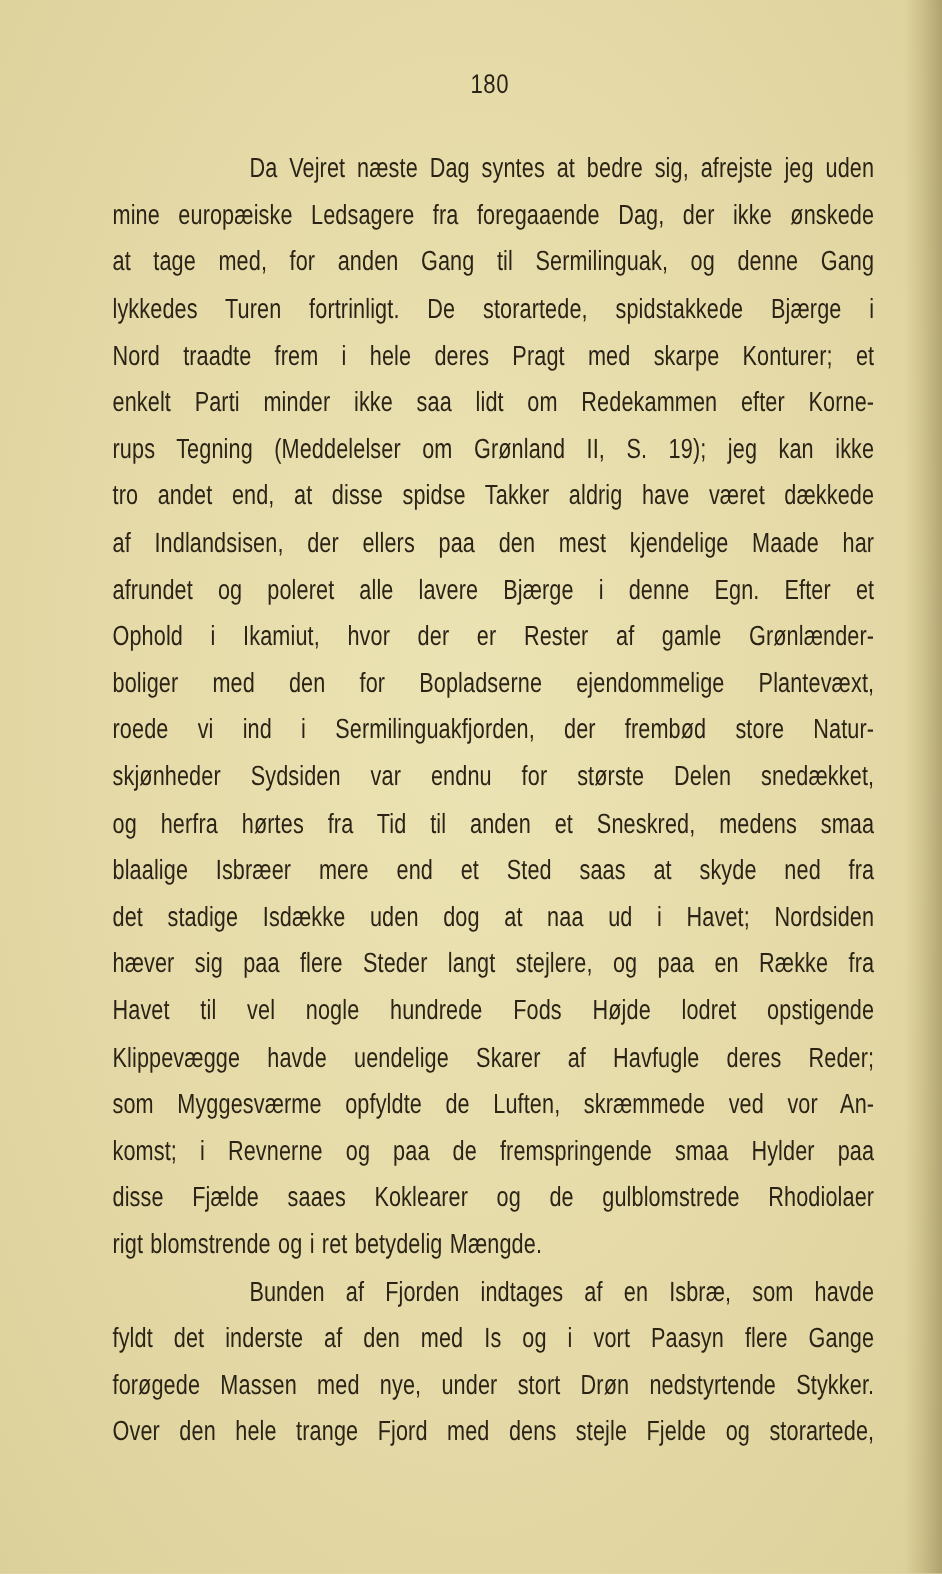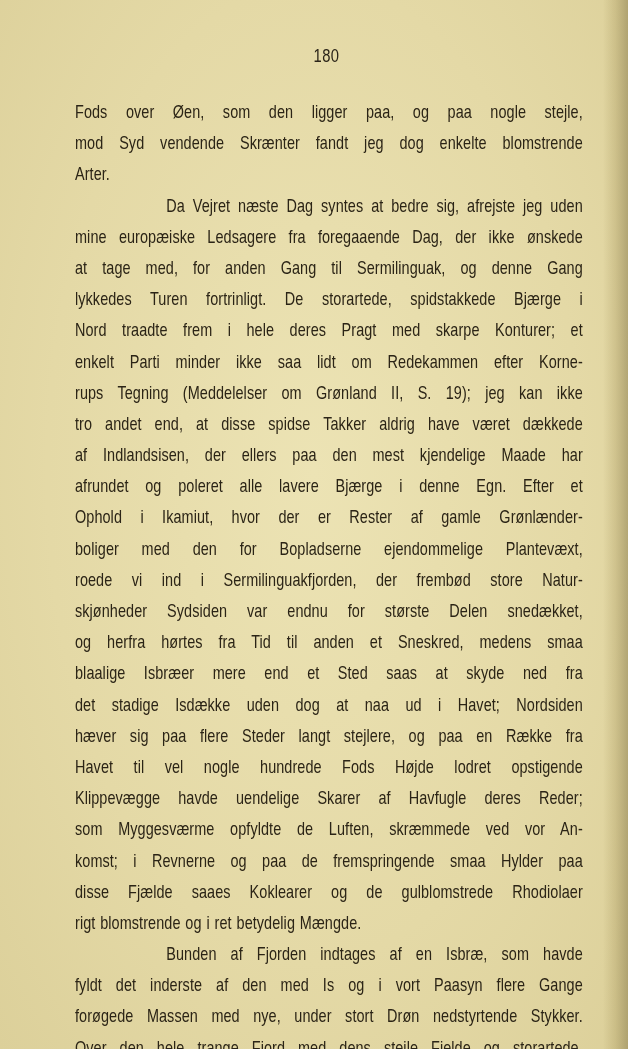--- a/index.html
+++ b/index.html
@@ -76,25 +76,20 @@
     }
   </style>
 </head>
 <body>
 
 <div class="page">
   <div class="page-number">180</div>
 
   <div class="text-block">
 
-    <div>
-      <span class="line">Fods over Øen, som den ligger paa, og paa nogle stejle,</span>
-      <span class="line">mod Syd vendende Skrænter fandt jeg dog enkelte blomstrende</span>
-      <span class="line last">Arter.</span>
-    </div>
 
     <div>
       <span class="line indent">Da Vejret næste Dag syntes at bedre sig, afrejste jeg uden</span>
       <span class="line">mine europæiske Ledsagere fra foregaaende Dag, der ikke ønskede</span>
       <span class="line">at tage med, for anden Gang til Sermilinguak, og denne Gang</span>
       <span class="line">lykkedes Turen fortrinligt. De storartede, spidstakkede Bjærge i</span>
       <span class="line">Nord traadte frem i hele deres Pragt med skarpe Konturer; et</span>
       <span class="line">enkelt Parti minder ikke saa lidt om Redekammen efter Korne-</span>
       <span class="line">rups Tegning (Meddelelser om Grønland II, S. 19); jeg kan ikke</span>
       <span class="line">tro andet end, at disse spidse Takker aldrig have været dækkede</span>

